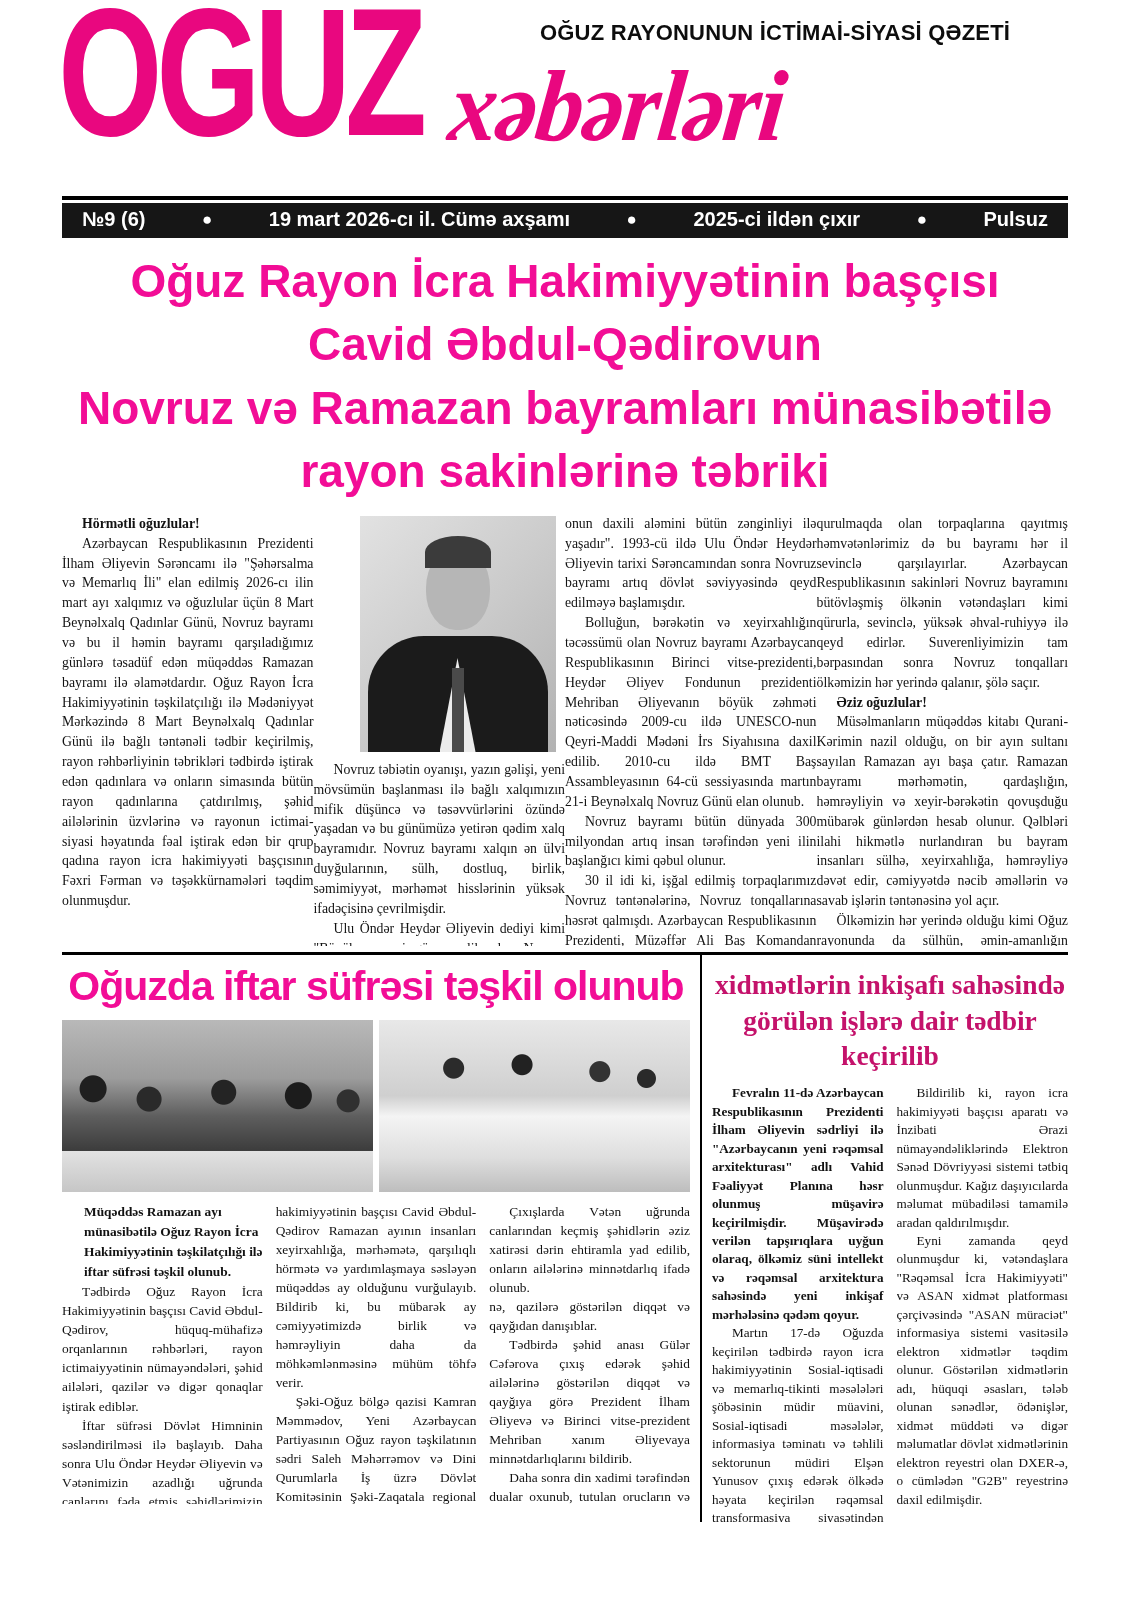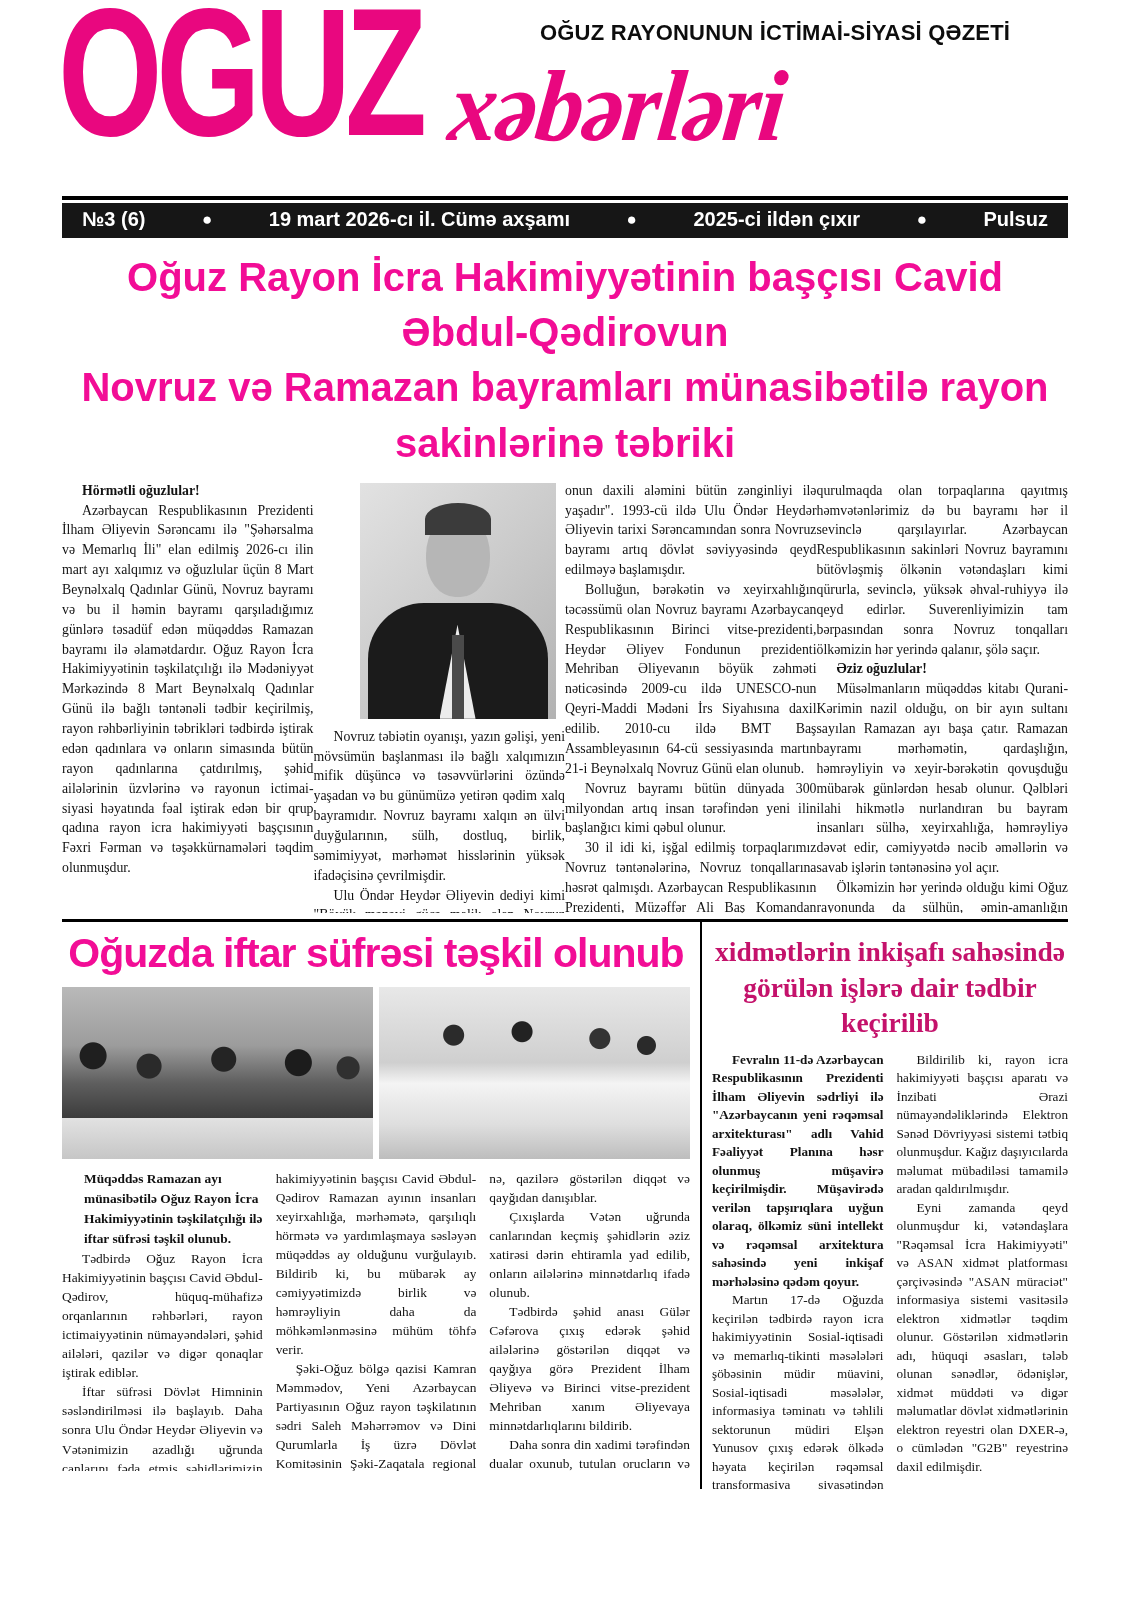--- a/index.html
+++ b/index.html
@@ -42,21 +42,21 @@
     margin-top:3px;background:#161616;color:#fff;
     font-family:"Liberation Sans",sans-serif;font-weight:700;font-size:20px;
     display:flex;align-items:center;justify-content:space-between;
     padding:5px 20px 7px;
   }
   .infobar .dot{font-size:17px;line-height:1;}
 
   
   .headline1{
     color:#f20d96;text-align:center;font-family:"Liberation Sans",sans-serif;
-    font-weight:700;font-size:40px;line-height:1.38;margin:12px 0 10px;
+    font-weight:700;font-size:46px;line-height:1.38;margin:12px 0 10px;
   }
   .headline1 span{display:block;}
 
   
   .cols4{display:flex;gap:0;height:432px;overflow:hidden;
          font-size:13.8px;line-height:1.44;text-align:justify;}
   .cols4 .col{flex:1;overflow:hidden;}
   p{margin:0;text-indent:20px;}
   .bold{font-weight:700;}
 
@@ -125,21 +125,21 @@
 
   <div class="masthead">
     <div class="mast-title">OĞUZ</div>
     <div class="mast-tagline">OĞUZ RAYONUNUN İCTİMAİ-SİYASİ QƏZETİ</div>
     <div class="mast-script">xəbərləri</div>
   </div>
 
   <div class="mast-rule"></div>
 
   <div class="infobar">
-    <span>№3 (6)</span>
+    <span>№9 (6)</span>
     <span class="dot">●</span>
     <span>19 mart 2026-cı il. Cümə axşamı</span>
     <span class="dot">●</span>
     <span>2025-ci ildən çıxır</span>
     <span class="dot">●</span>
     <span>Pulsuz</span>
   </div>
 
   <div class="headline1">
     <span>Oğuz Rayon İcra Hakimiyyətinin başçısı Cavid Əbdul-Qədirovun</span>
@@ -193,22 +193,22 @@
           <p class="caption">Müqəddəs Ramazan ayı münasibətilə Oğuz Rayon İcra Hakimiyyətinin təşkilatçılığı ilə iftar süfrəsi təşkil olunub.</p>
           <p>Tədbirdə Oğuz Rayon İcra Hakimiyyətinin başçısı Cavid Əbdul-Qədirov, hüquq-mühafizə orqanlarının rəhbərləri, rayon ictimaiyyətinin nümayəndələri, şəhid ailələri, qazilər və digər qonaqlar iştirak ediblər.</p>
           <p>İftar süfrəsi Dövlət Himninin səsləndirilməsi ilə başlayıb. Daha sonra Ulu Öndər Heydər Əliyevin və Vətənimizin azadlığı uğrunda canlarını fəda etmiş şəhidlərimizin əziz xatirəsi bir dəqiqəlik sükutla yad edilib.</p>
 
         </div>
         <div class="col">
           <p style="text-indent:0">hakimiyyətinin başçısı Cavid Əbdul-Qədirov Ramazan ayının insanları xeyirxahlığa, mərhəmətə, qarşılıqlı hörmətə və yardımlaşmaya səsləyən müqəddəs ay olduğunu vurğulayıb. Bildirib ki, bu mübarək ay cəmiyyətimizdə birlik və həmrəyliyin daha da möhkəmlənməsinə mühüm töhfə verir.</p>
           <p>Şəki-Oğuz bölgə qazisi Kamran Məmmədov, Yeni Azərbaycan Partiyasının Oğuz rayon təşkilatının sədri Saleh Məhərrəmov və Dini Qurumlarla İş üzrə Dövlət Komitəsinin Şəki-Zaqatala regional bölməsinin Oğuz rayon nümayəndəsi Samir Salehov çıxış edərək Ramazan ayının əhəmiyyətindən, milli-mənəvi dəyərlərin qorunmasından və şəhid ailələri-</p>
         </div>
         <div class="col">
+          <p>Çıxışlarda Vətən uğrunda canlarından keçmiş şəhidlərin əziz xatirəsi dərin ehtiramla yad edilib, onların ailələrinə minnətdarlıq ifadə olunub.</p>
           <p style="text-indent:0">nə,   qazilərə göstərilən diqqət və qayğıdan danışıblar.</p>
-          <p>Çıxışlarda Vətən uğrunda canlarından keçmiş şəhidlərin əziz xatirəsi dərin ehtiramla yad edilib, onların ailələrinə minnətdarlıq ifadə olunub.</p>
           <p>Tədbirdə şəhid anası Gülər Cəfərova çıxış edərək şəhid ailələrinə göstərilən diqqət və qayğıya görə Prezident İlham Əliyevə və Birinci vitse-prezident Mehriban xanım Əliyevaya minnətdarlıqlarını bildirib.</p>
           <p>Daha sonra din xadimi tərəfindən dualar oxunub, tutulan orucların və edilən ibadətlərin qəbul olunması dilənib.</p>
 
         </div>
       </div>
     </div>
 
     <div class="sec-right">
       <div class="headline3">
         <span>xidmətlərin inkişafı sahəsində</span>

